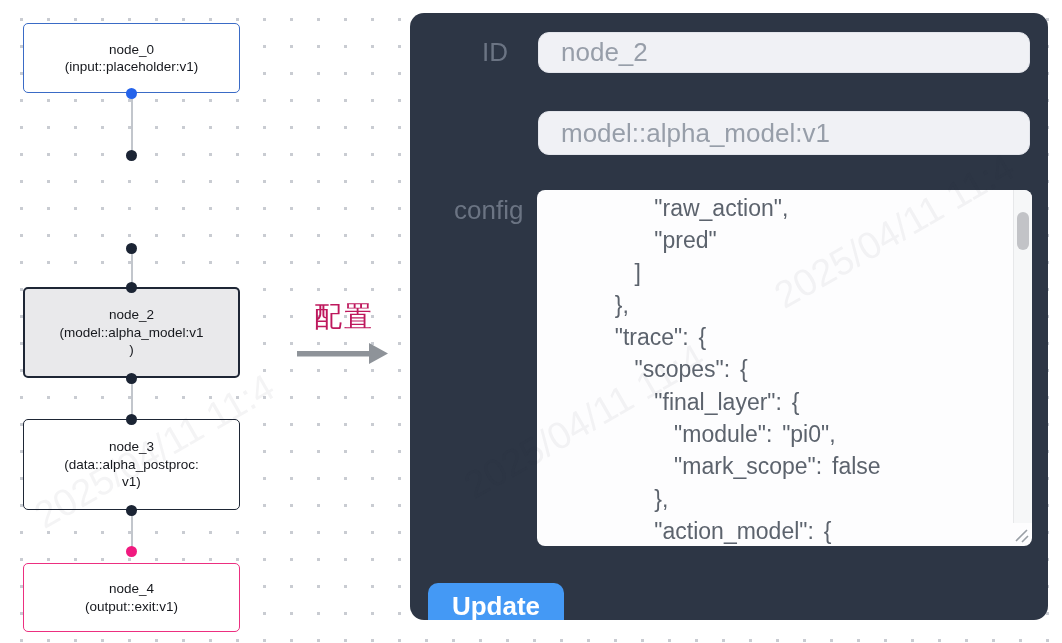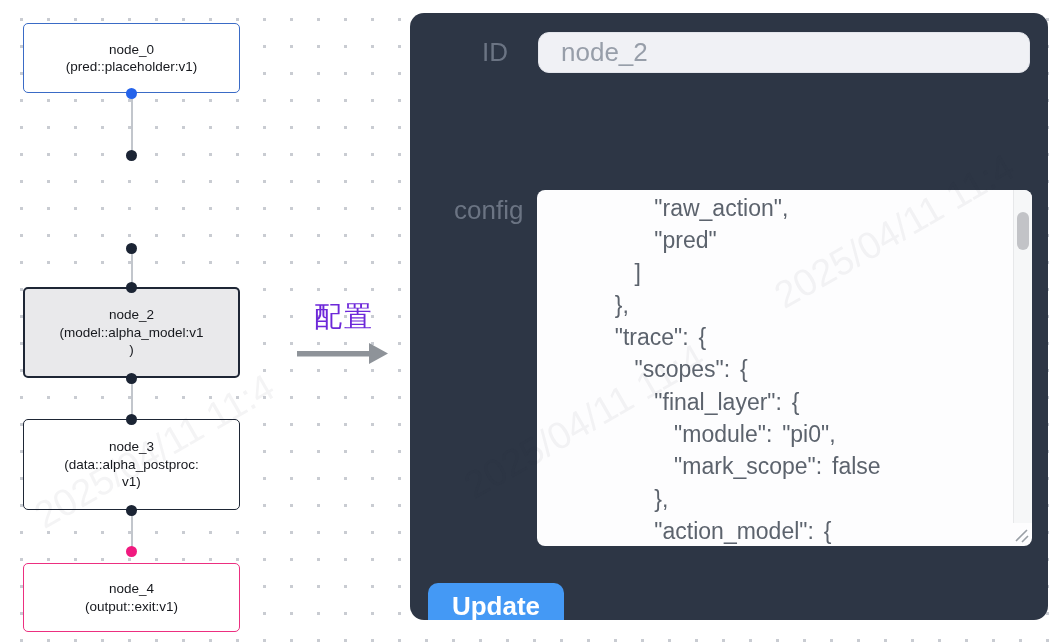--- a/index.html
+++ b/index.html
@@ -31,21 +31,21 @@
   .edge-0 { top:93px;  height:62px; }
   .edge-1 { top:248px; height:39px; }
   .edge-2 { top:378px; height:41px; }
   .edge-3 { top:510px; height:41px; }
   .port { position:absolute; left:126px; width:11px; height:11px; border-radius:50%; background:#1b2434; }
   .port-blue { background:#2563eb; }
   .port-pink { background:#f0197f; }
 
   
   .transition { position:absolute; left:294px; top:298px; width:100px; text-align:center; }
-  .transition-label { font-size:28px; color:#6d28d9; letter-spacing:2px; }
+  .transition-label { font-size:28px; color:#be185d; letter-spacing:2px; }
   .transition-arrow { display:block; margin-top:4px; }
 
   
   .panel {
     position:absolute; left:410px; top:13px; width:638px; height:607px;
     background:#2d3645; border-radius:14px; overflow:hidden;
   }
   .field-label {
     position:absolute; left:0; width:98px; text-align:right;
     color:#6b7483; font-size:26px;padding-left:44px;
@@ -103,21 +103,21 @@
 <body>
 
 <div class="graph">
 
   <div class="edge edge-0"></div>
   <div class="edge edge-1"></div>
   <div class="edge edge-2"></div>
   <div class="edge edge-3"></div>
 
   <div class="node node-0">node_0
-(pred::placeholder:v1)</div>
+(input::placeholder:v1)</div>
   <div class="node node-2">node_2
 (model::alpha_model:v1
 )</div>
   <div class="node node-3">node_3
 (data::alpha_postproc:
 v1)</div>
   <div class="node node-4">node_4
 (output::exit:v1)</div>
 
   <div class="port port-blue" style="top:88px;"></div>
@@ -136,20 +136,21 @@
     <rect x="3" y="11" width="72" height="5.5" fill="#8e9399"></rect>
     <path d="M75 3 L94 13.5 L75 24 Z" fill="#8e9399"></path>
   </svg>
 </div>
 
 <div class="panel">
 
   <div class="field-label label-id">ID</div>
   <input class="panel-input input-id" type="text" value="node_2" style="">
 
+  <input class="panel-input input-type" type="text" value="model::alpha_model:v1" style="">
 
   <div class="field-label label-config">config</div>
 
   <div class="config-box">
     <pre class="config-pre">      "raw_action",
       "pred"
     ]
   },
   "trace": {
     "scopes": {

